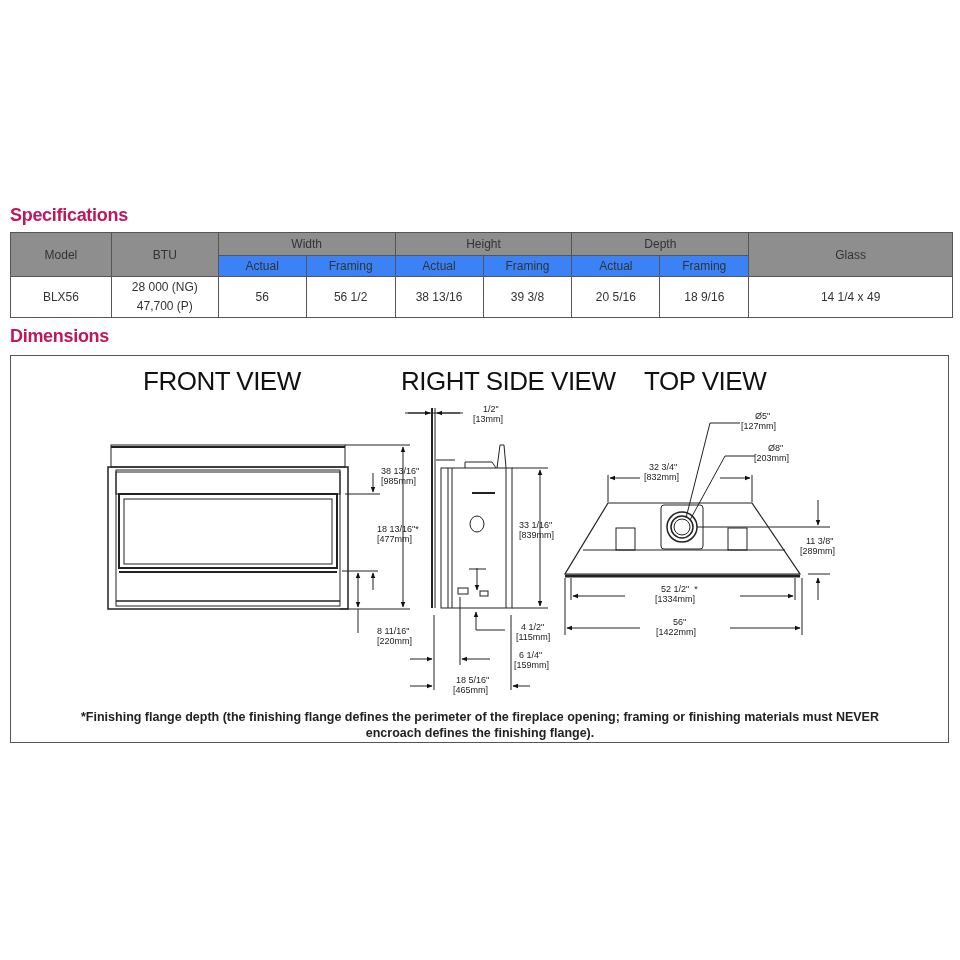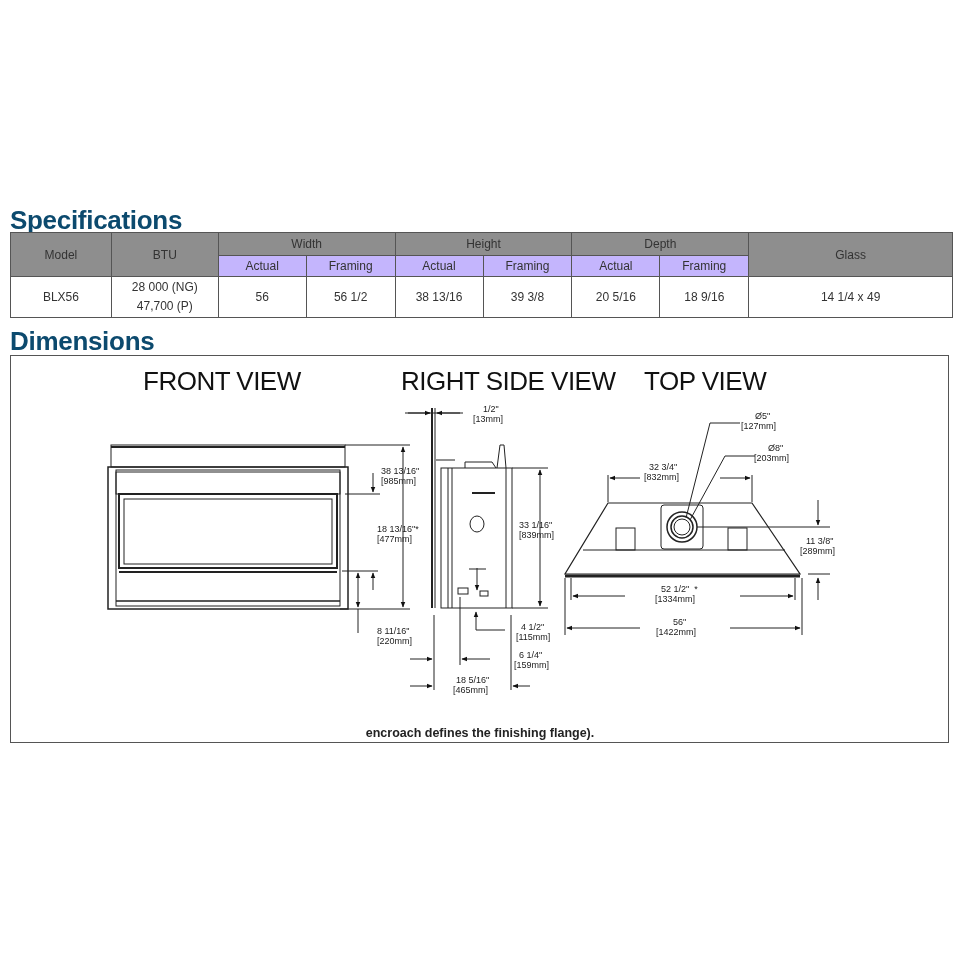--- a/index.html
+++ b/index.html
@@ -1,21 +1,21 @@
 <!DOCTYPE html>
 <html><head>
 <meta charset="utf-8">
 <style>
   html, body { margin:0; padding:0; background:#ffffff; }
   body { width:960px; height:960px; position:relative; overflow:hidden; font-family:"Liberation Sans", sans-serif; color:#222; }
-  .h2 { position:absolute; font-family:"Liberation Sans", sans-serif; font-weight:bold; font-size:26px; color:#0c4a6e; letter-spacing:-0.3px; }
+  .h2 { position:absolute; font-family:"Liberation Sans", sans-serif; font-weight:bold; font-size:18px; color:#be185d; letter-spacing:-0.3px; }
   table.spec { position:absolute; left:10px; top:232px; width:943px; border-collapse:collapse; font-size:12px; color:#333; }
   table.spec td, table.spec th { border:1.5px solid #555; text-align:center; padding:0; font-weight:normal; }
   th.dark { background:#8e8e8e; height:22px; }
-  th.light { background:#c4b5fd; height:20px; }
+  th.light { background:#3b82f6; height:20px; }
   td.val { height:40px; background:#fff; line-height:19px; }
   .dimbox { position:absolute; left:10px; top:355px; width:939px; height:388px; border:1.5px solid #555; box-sizing:border-box; }
   .view-title { position:absolute; top:366px; font-size:26px; color:#111; letter-spacing:-0.5px; }
   .lbl { position:absolute; font-size:9px; line-height:10px; color:#222; white-space:nowrap; }
   .note { position:absolute; left:20px; top:709px; width:920px; text-align:center; font-size:12.5px; font-weight:bold; line-height:16px; color:#222; }
   svg { position:absolute; left:0; top:0; }
 </style>
 </head>
 <body>
 
@@ -180,15 +180,15 @@
 <div class="lbl" style="left:453px; top:675px;"><span style="margin-left:3px">18 5/16"</span><br><span>[465mm]</span></div>
 
 <div class="lbl" style="left:741px; top:411px;"><span style="margin-left:14px">Ø5"</span><br><span>[127mm]</span></div>
 <div class="lbl" style="left:754px; top:443px;"><span style="margin-left:14px">Ø8"</span><br><span>[203mm]</span></div>
 <div class="lbl" style="left:644px; top:462px;"><span style="margin-left:5px">32 3/4"</span><br><span>[832mm]</span></div>
 <div class="lbl" style="left:800px; top:536px;"><span style="margin-left:6px">11 3/8"</span><br><span>[289mm]</span></div>
 <div class="lbl" style="left:655px; top:584px;"><span style="margin-left:6px; white-space:pre">52 1/2"  *</span><br><span>[1334mm]</span></div>
 <div class="lbl" style="left:656px; top:617px;"><span style="margin-left:17px">56"</span><br><span>[1422mm]</span></div>
 
 <div class="note">
-  <br>
+  <span>*Finishing flange depth (the finishing flange defines the perimeter of the fireplace opening; framing or finishing materials must NEVER</span><br>
   <span>encroach defines the finishing flange).</span>
 </div>
 
 </body></html>

